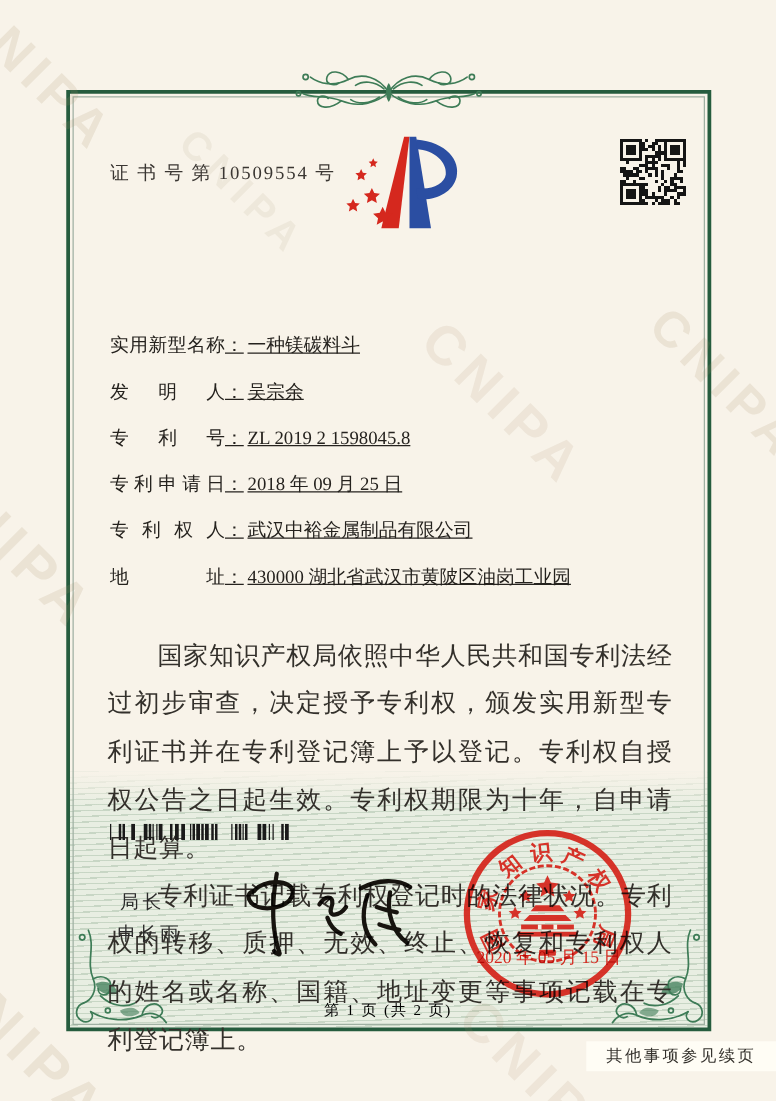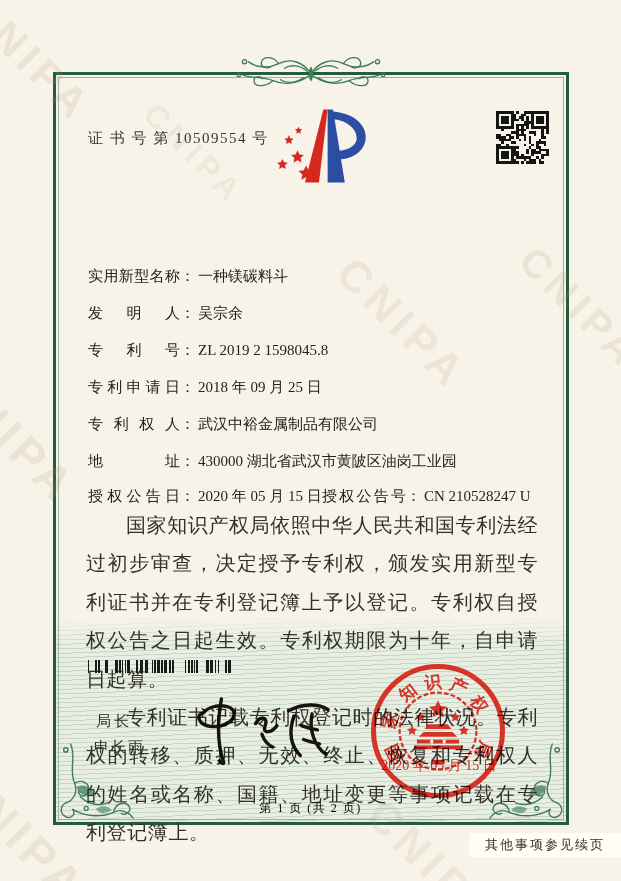--- a/index.html
+++ b/index.html
@@ -41,21 +41,21 @@
   }
   .content{position:absolute; inset:0; z-index:3;}
   .abs{position:absolute;}
   .cert-no{left:88px; top:129px; font-size:15px; letter-spacing:1.5px; color:#3a3632;}
   .qr{left:496px; top:111px; width:53px; height:53px;}
   .logo{left:258px; top:103px; width:122px; height:86px;}
   .title{
     left:0; top:193px; width:100%; text-align:center;
     font-size:33px; font-weight:700; letter-spacing:10px; color:#111;
   }
-  .field-row{left:88px; font-size:15px; white-space:nowrap; color:#25221e;}
+  .field-row{left:88px; font-size:15px; white-space:nowrap; color:#25221e;text-decoration:underline;}
   .flabel{display:inline-block; width:92px; text-align:justify; text-align-last:justify; vertical-align:top;}
   .flabel2{display:inline-block; width:84px; text-align:justify; text-align-last:justify; vertical-align:top;}
   .colon{margin:0 1px 0 0;}
   .fvalue{margin-left:2px;}
   .grant-col{position:absolute; left:234px; top:0; white-space:nowrap;}
   .body-text{
     left:86px; top:506px; width:452px; font-size:20px; line-height:1.92;
     letter-spacing:0.6px; text-align:justify; color:#33302b;
   }
   .body-text p{margin:0; text-indent:2em;}
@@ -424,26 +424,20 @@
     </div>
     <div class="abs field-row" style="top:378px">
       <span class="flabel">专利申请日</span><span class="colon">：</span><span class="fvalue">2018 年 09 月 25 日</span>
     </div>
     <div class="abs field-row" style="top:415px">
       <span class="flabel">专利权人</span><span class="colon">：</span><span class="fvalue">武汉中裕金属制品有限公司</span>
     </div>
     <div class="abs field-row" style="top:452px">
       <span class="flabel">地址</span><span class="colon">：</span><span class="fvalue">430000 湖北省武汉市黄陂区油岗工业园</span>
     </div>
-    <div class="abs field-row" style="top:487px">
-      <span class="flabel">授权公告日</span><span class="colon">：</span><span class="fvalue">2020 年 05 月 15 日</span>
-      <span class="grant-col">
-        <span class="flabel2">授权公告号</span><span class="colon">：</span><span class="fvalue">CN 210528247 U</span>
-      </span>
-    </div>
 
     <div class="abs body-text">
       <p>国家知识产权局依照中华人民共和国专利法经过初步审查，决定授予专利权，颁发实用新型专利证书并在专利登记簿上予以登记。专利权自授权公告之日起生效。专利权期限为十年，自申请日起算。</p>
       <p>专利证书记载专利权登记时的法律状况。专利权的转移、质押、无效、终止、恢复和专利权人的姓名或名称、国籍、地址变更等事项记载在专利登记簿上。</p>
     </div>
 
     <div class="abs barcode">
       <svg id="bcsvg" width="147" height="13">
           <rect x="0" y="0" width="1" height="13" fill="#1a1a1a"></rect>
           <rect x="7" y="0" width="2" height="13" fill="#1a1a1a"></rect>

